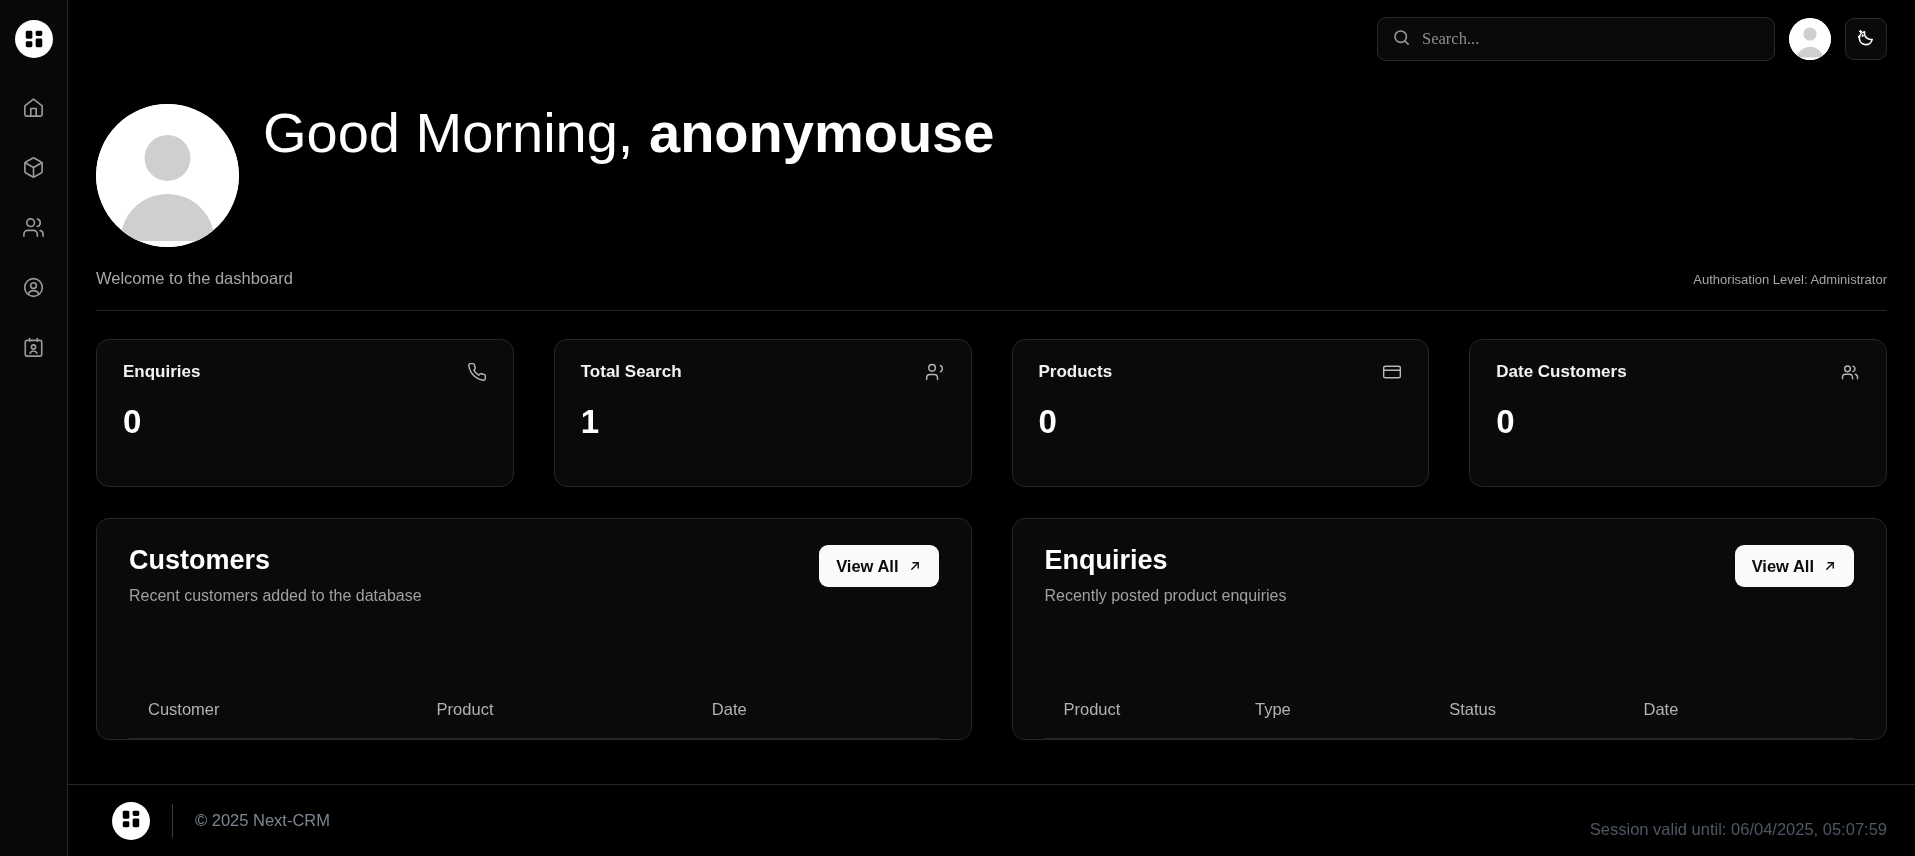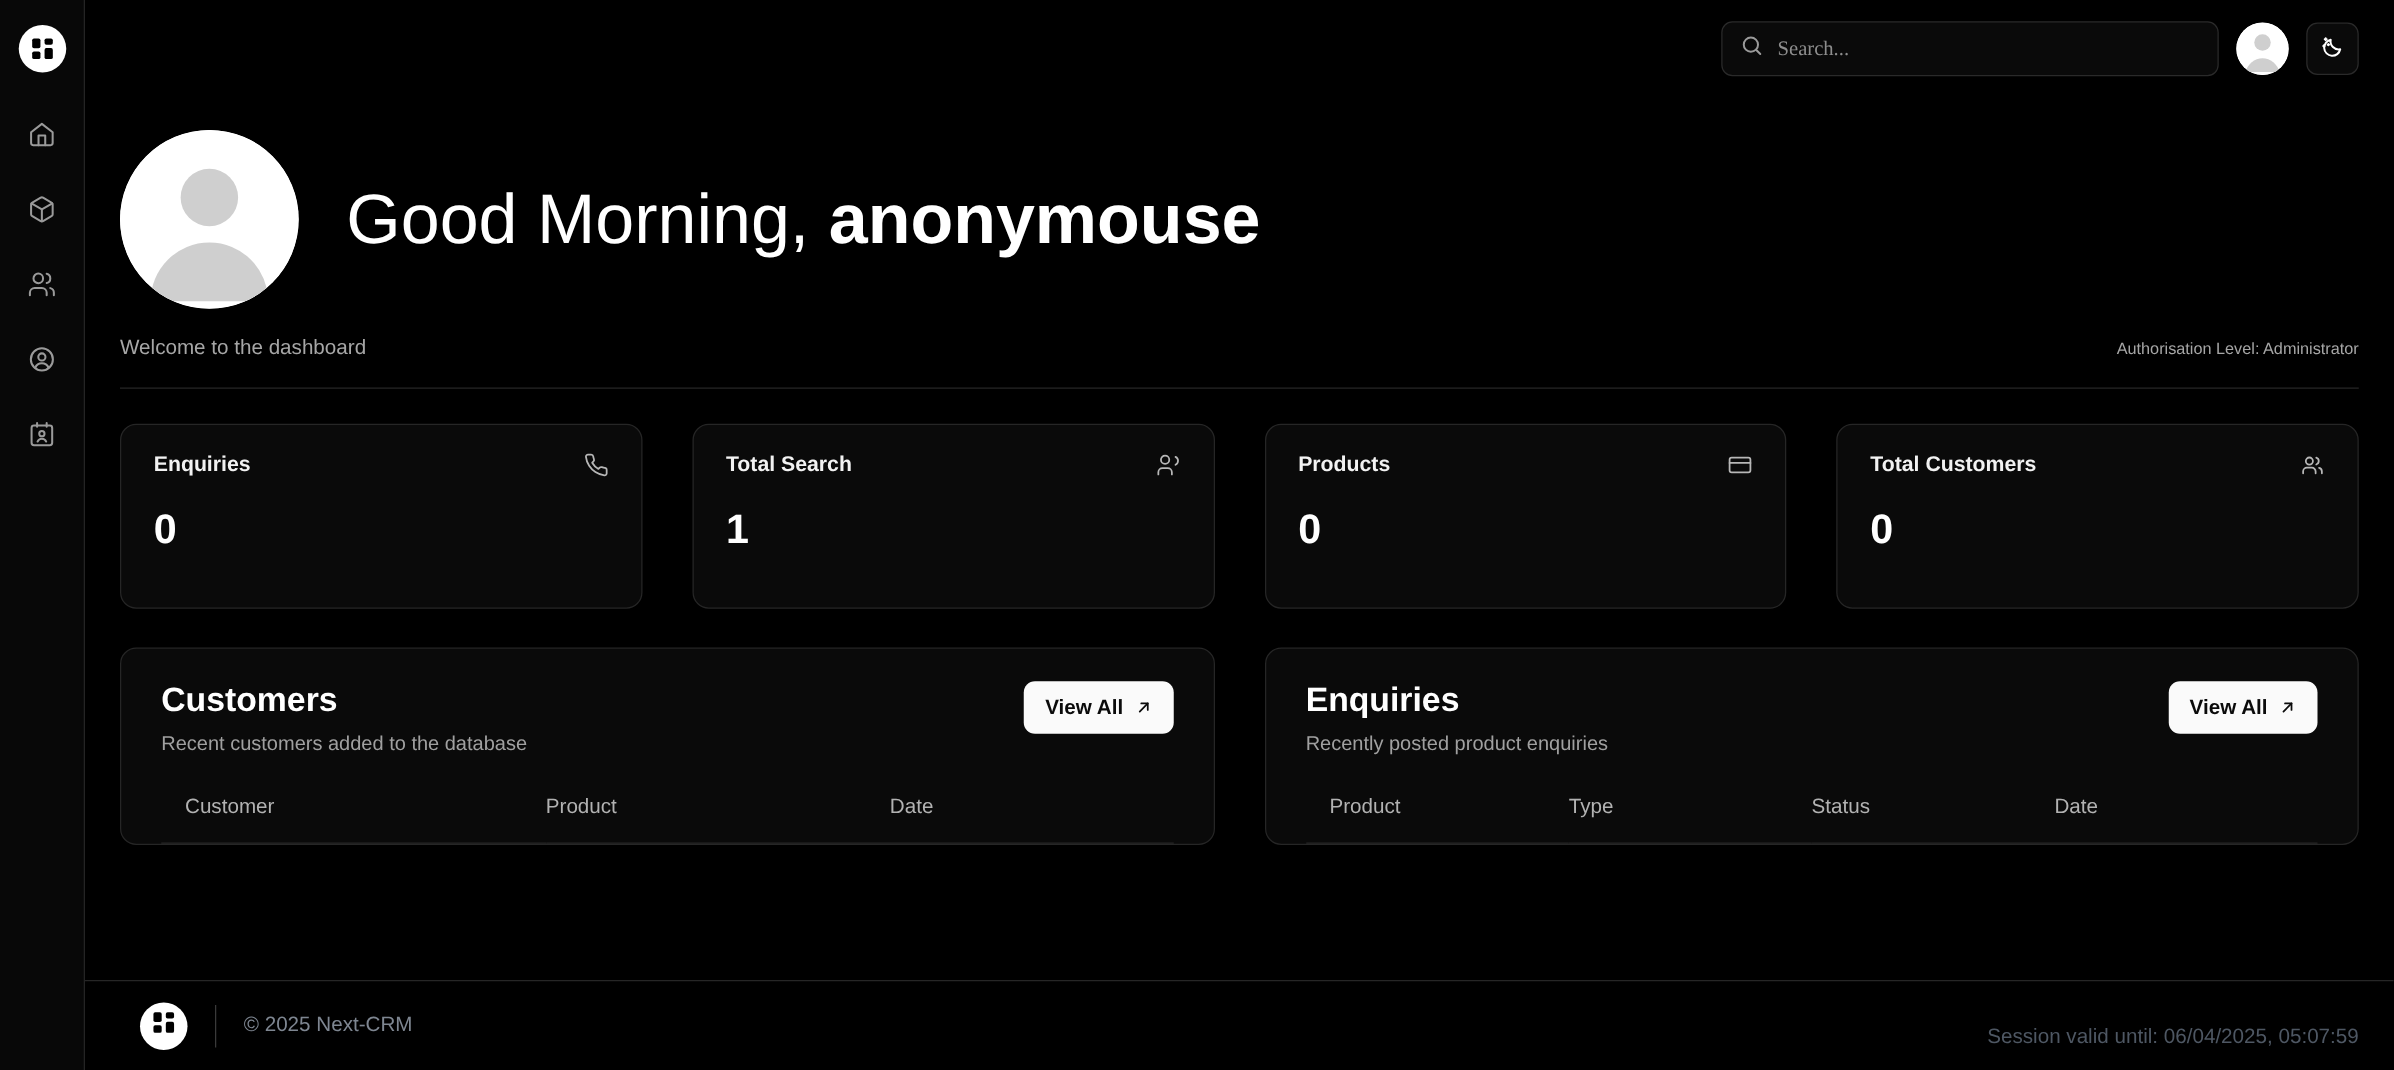--- a/index.html
+++ b/index.html
@@ -120,22 +120,21 @@
   .content {
     flex: 1 1 auto;
     padding: 0 28px;
     display: flex;
     flex-direction: column;
     min-height: 0;
   }
 
   .greeting-row {
     display: flex;
-    align-items: center;
-    gap: 38px;
+    gap: 24px;
     padding-top: 26px;
   }
   .greeting-avatar {
     width: 143px; height: 143px;
     border-radius: 50%;
     overflow: hidden;
     background: #ffffff;
     flex: 0 0 auto;
   }
   .greeting-text {
@@ -199,21 +198,21 @@
     display: grid;
     grid-template-columns: 1fr 1fr;
     gap: 40px;
     margin-top: 31px;
   }
   .panel {
     border: 1px solid #262626;
     border-radius: 13px;
     background: #0a0a0a;
     padding: 26px 32px 0 32px;
-    height: 158px;
+    height: 222px;
     display: flex;
     flex-direction: column;
   }
   .panel-head {
     display: flex;
     justify-content: space-between;
     align-items: flex-start;
   }
   .panel-title {
     font-size: 27px;
@@ -467,21 +466,21 @@
                 <rect x="2" y="5" width="20" height="14" rx="2"></rect>
                 <path d="M2 10h20"></path>
               </svg>
             </span>
           </div>
           <div class="stat-value">0</div>
         </div>
 
         <div class="stat-card">
           <div class="stat-head">
-            <span class="stat-title">Total Customers</span>
+            <span class="stat-title">Date Customers</span>
             <span class="stat-icon">
               <svg width="20" height="20" viewBox="0 0 24 24" fill="none" stroke="#d6d6d6" stroke-width="1.7" stroke-linecap="round" stroke-linejoin="round">
                 <path d="M15 20v-1.8a3.6 3.6 0 0 0-3.6-3.6H6.6A3.6 3.6 0 0 0 3 18.2V20"></path>
                 <circle cx="9" cy="8.2" r="3.4"></circle>
                 <path d="M21 20v-1.8a3.6 3.6 0 0 0-2.7-3.5"></path>
                 <path d="M15.6 5a3.4 3.4 0 0 1 0 6.5"></path>
               </svg>
             </span>
           </div>
           <div class="stat-value">0</div>

